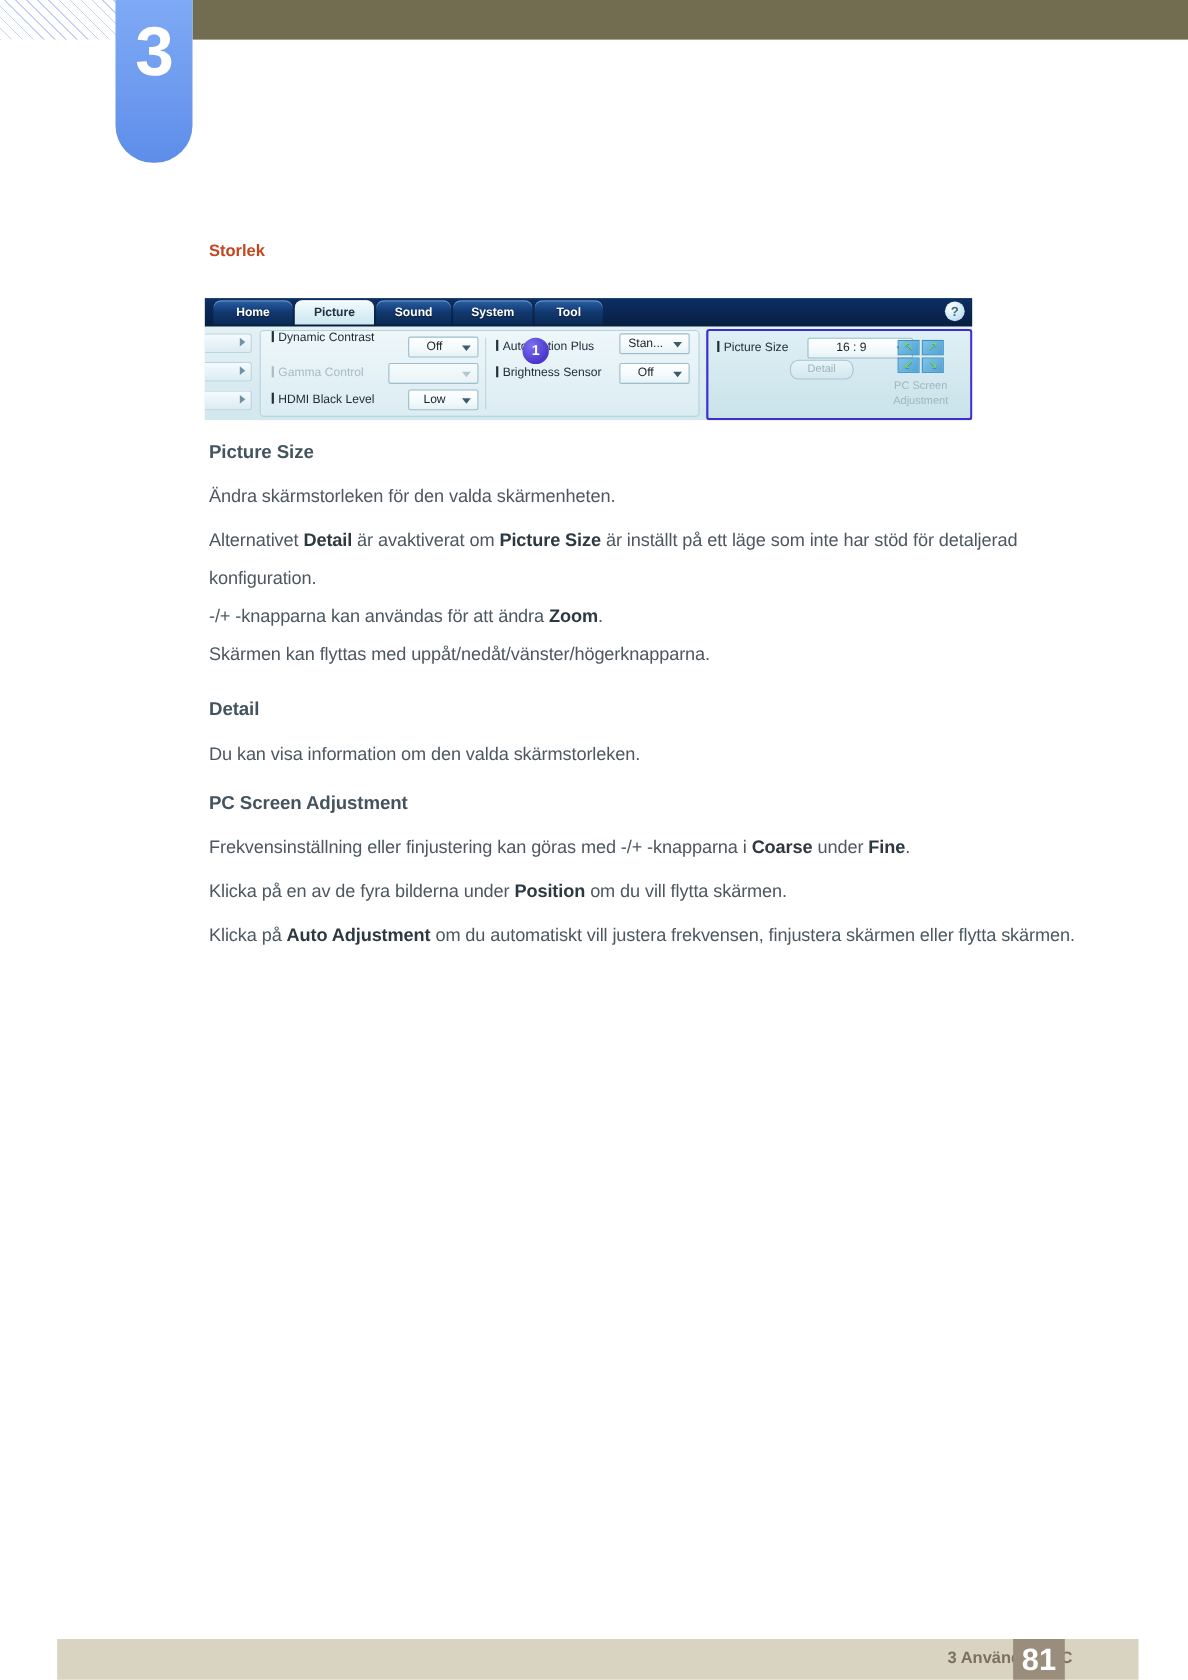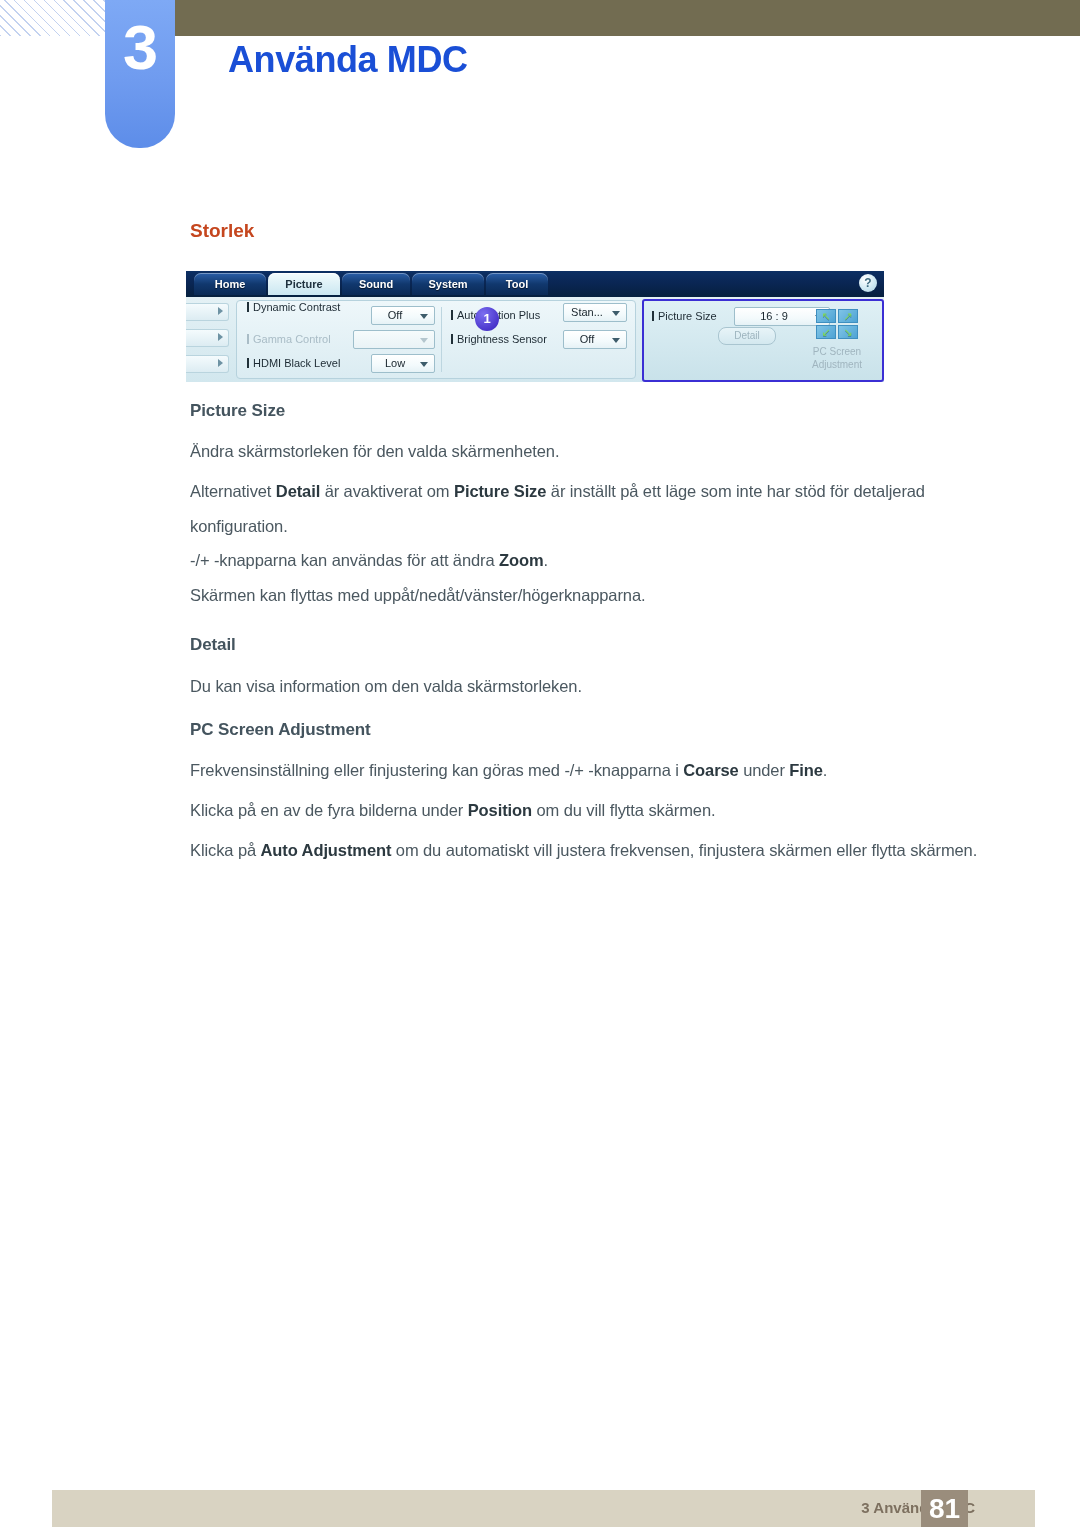--- a/index.html
+++ b/index.html
@@ -65,21 +65,21 @@
     font-size: 36px;
     font-weight: bold;
     color: #1a4fd6;
     letter-spacing: -0.4px;
   }
 
   
   .section-heading {
     position: absolute;
     left: 190px; top: 220px;
-    font-size: 19px;
+    font-size: 15px;
     font-weight: bold;
     color: #c5461e;
   }
 
   
   .mdc-shot {
     position: absolute;
     left: 186px; top: 271px;
     width: 698px;
     height: 111px;
@@ -328,21 +328,20 @@
 </style>
 </head>
 <body>
 
 <div class="header">
   <div class="hatch"></div>
   <div class="olive-bar"></div>
   <div class="chapter-tab">
     <div class="chapter-num">3</div>
   </div>
-  <div class="chapter-title">Använda MDC</div>
 </div>
 
 <div class="section-heading">Storlek</div>
 
 <div class="mdc-shot">
 
   <div class="mdc-tabstrip">
     <div class="mdc-tab" style="left:8px;   width:72px;">Home</div>
     <div class="mdc-tab active" style="left:82px;  width:72px;">Picture</div>
     <div class="mdc-tab" style="left:156px; width:68px;">Sound</div>

